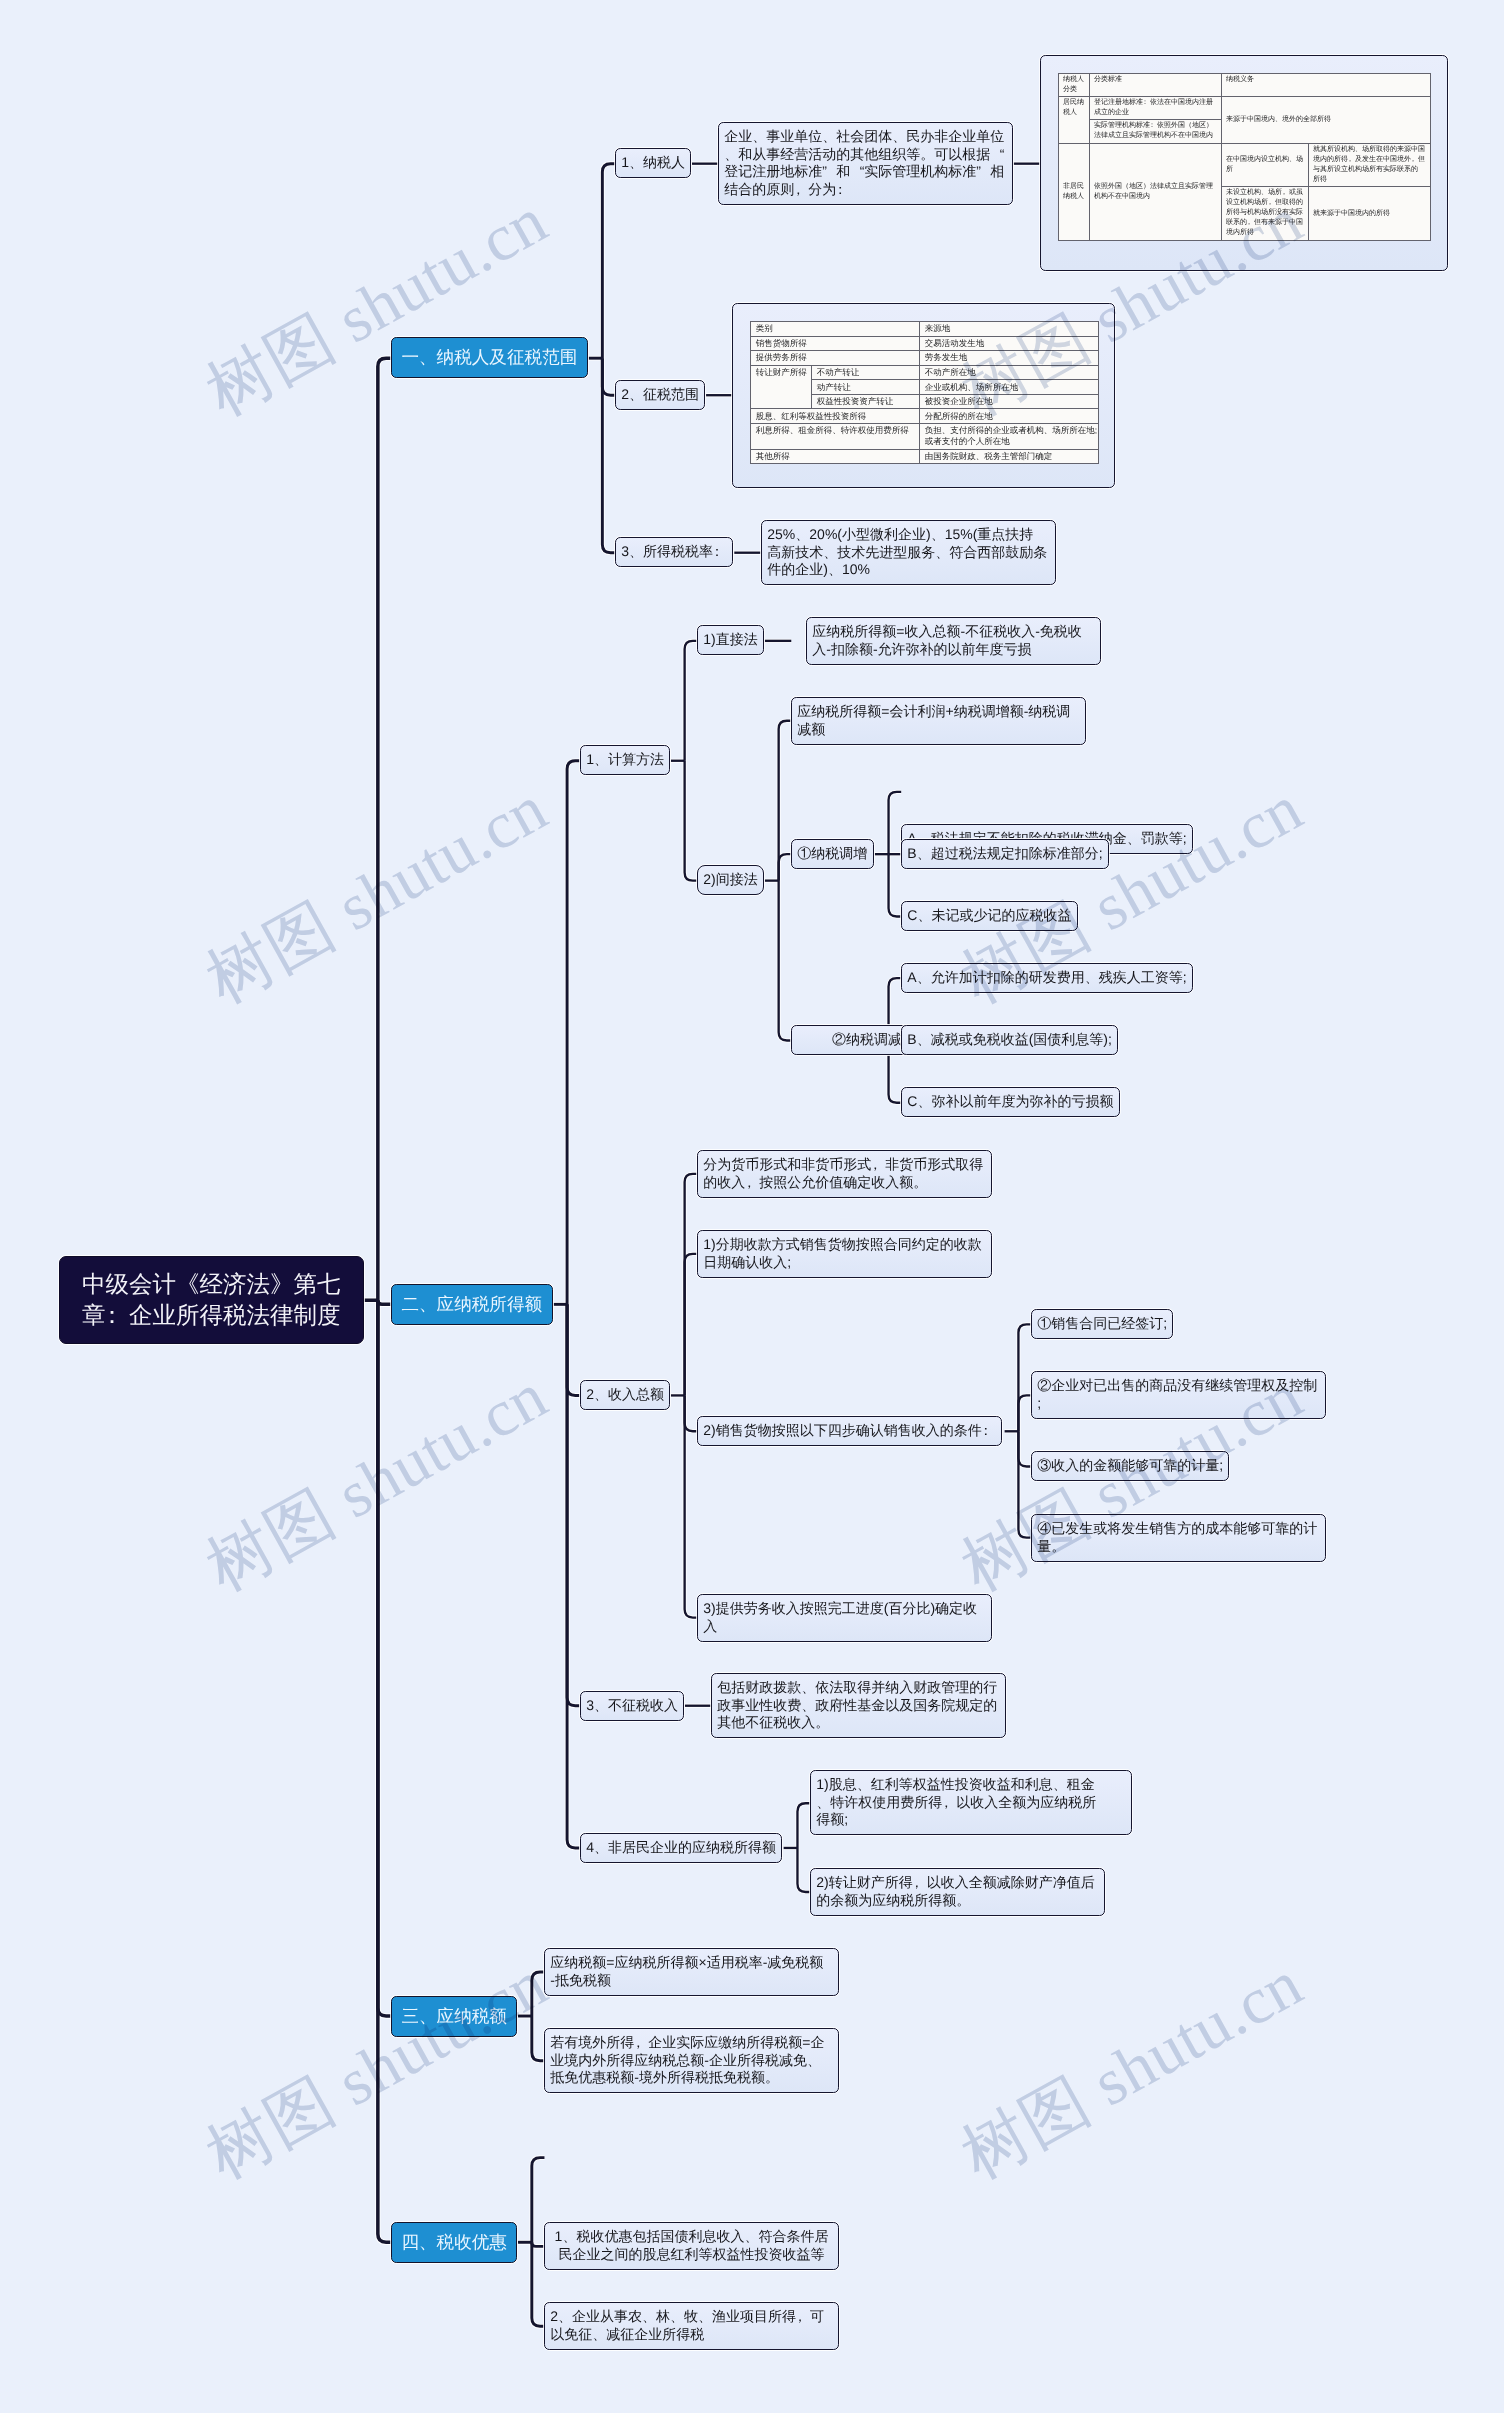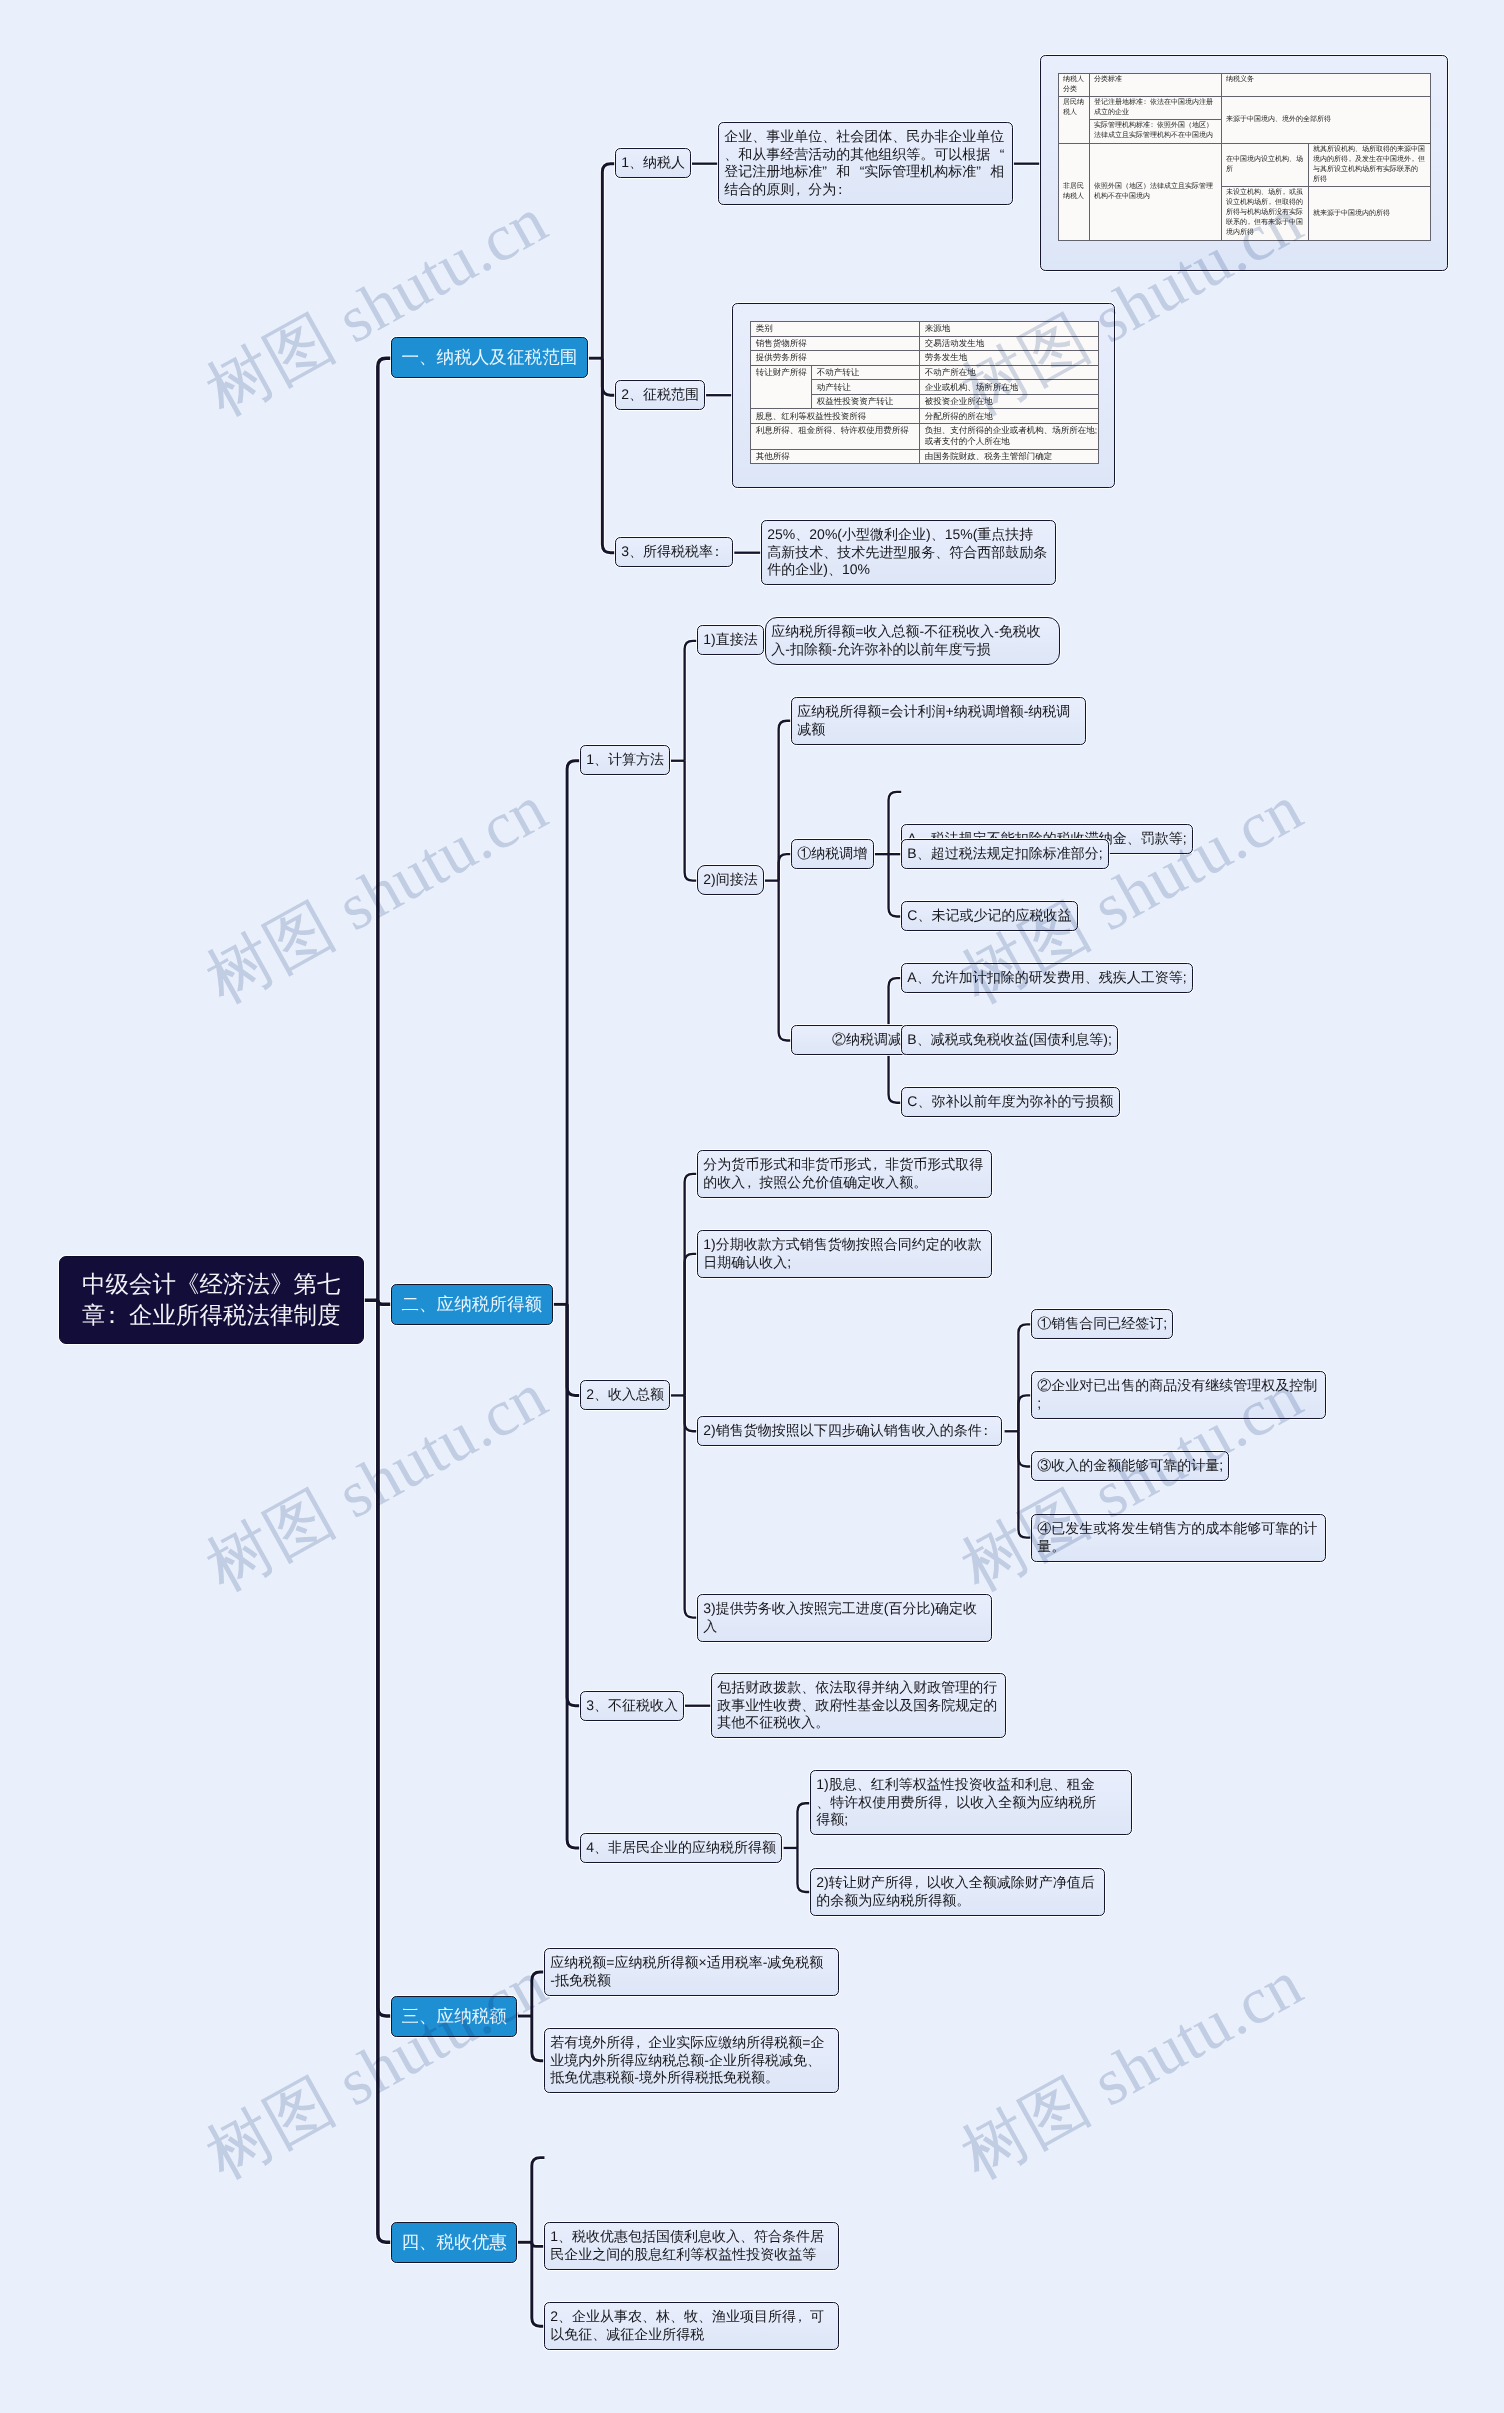--- a/index.html
+++ b/index.html
@@ -178,21 +178,21 @@
       <div class="mnode node" id="n_b1c2" style="left: 615px; top: 380px;"><span>2、征税范围</span></div>
       <div class="mnode node tablebox" id="n_tbl2" style="width: 383px; height: 185px; left: 732px; top: 303px;"><table class="mt" style="font-size: 8.5px; line-height: 11.2px; width: 348px; left: 17px; top: 17px;"><colgroup><col style="width: 61px;"><col style="width: 108px;"><col style="width: 179px;"></colgroup><tbody><tr style="height: 14px;"><td colspan="2" style="padding: 1.2px 4.7px;">类别</td><td style="padding: 1.2px 4.7px;">来源地</td></tr><tr style="height: 13.5px;"><td colspan="2" style="padding: 1.2px 4.7px;">销售货物所得</td><td style="padding: 1.2px 4.7px;">交易活动发生地</td></tr><tr style="height: 13.5px;"><td colspan="2" style="padding: 1.2px 4.7px;">提供劳务所得</td><td style="padding: 1.2px 4.7px;">劳务发生地</td></tr><tr style="height: 13.5px;"><td rowspan="3" style="padding: 1.2px 4.7px;">转让财产所得</td><td style="padding: 1.2px 4.7px;">不动产转让</td><td style="padding: 1.2px 4.7px;">不动产所在地</td></tr><tr style="height: 13.5px;"><td style="padding: 1.2px 4.7px;">动产转让</td><td style="padding: 1.2px 4.7px;">企业或机构、场所所在地</td></tr><tr style="height: 13px;"><td style="padding: 1.2px 4.7px;">权益性投资资产转让</td><td style="padding: 1.2px 4.7px;">被投资企业所在地</td></tr><tr style="height: 13.5px;"><td colspan="2" style="padding: 1.2px 4.7px;">股息、红利等权益性投资所得</td><td style="padding: 1.2px 4.7px;">分配所得的所在地</td></tr><tr style="height: 25px;"><td colspan="2" style="padding: 1.2px 4.7px;">利息所得、租金所得、特许权使用费所得</td><td style="padding: 1.2px 4.7px;">负担、支付所得的企业或者机构、场所所在地;
 或者支付的个人所在地</td></tr><tr style="height: 13.5px;"><td colspan="2" style="padding: 1.2px 4.7px;">其他所得</td><td style="padding: 1.2px 4.7px;">由国务院财政、税务主管部门确定</td></tr></tbody></table></div>
       <div class="mnode node" id="n_b1c3" style="left: 615px; top: 537px;"><span>3、所得税税率<span class="pl"><i>：</i></span></span></div>
       <div class="mnode node" id="n_b1c3t" style="width: 295px; left: 761px; top: 520px;"><span>25%、20%(小型微利企业)、15%(重点扶持
 高新技术、技术先进型服务、符合西部鼓励条
 件的企业)、10%</span></div>
       <div class="mnode branch" id="n_b2" style="left: 391px; top: 1284px;"><span>二、应纳税所得额</span></div>
       <div class="mnode node" id="n_b2c1" style="left: 580px; top: 745px;"><span>1、计算方法</span></div>
       <div class="mnode node" id="n_b2c1a" style="left: 697px; top: 625px;"><span>1)直接法</span></div>
-      <div class="mnode node" id="n_b2c1at" style="width: 295px; left: 765px; top: 617px; border-radius: 12px;"><span>应纳税所得额=收入总额-不征税收入-免税收
+      <div class="mnode node" id="n_b2c1at" style="width: 295px; left: 806px; top: 617px;"><span>应纳税所得额=收入总额-不征税收入-免税收
 入-扣除额-允许弥补的以前年度亏损</span></div>
       <div class="mnode node" id="n_b2c1b" style="left: 697px; top: 865px; border-radius: 8px;"><span>2)间接法</span></div>
       <div class="mnode node" id="n_b2c1bt" style="width: 295px; left: 791px; top: 697px;"><span>应纳税所得额=会计利润+纳税调增额-纳税调
 减额</span></div>
       <div class="mnode node" id="n_b2c1b1" style="left: 791px; top: 839px;"><span>①纳税调增</span></div>
       <div class="mnode node" id="n_x1" style="left: 901px; top: 776px; margin-top: 48px;"><span>A、税法规定不能扣除的税收滞纳金、罚款等;</span></div>
       <div class="mnode node" id="n_x2" style="left: 901px; top: 839px;"><span>B、超过税法规定扣除标准部分;</span></div>
       <div class="mnode node" id="n_x3" style="left: 901px; top: 901px;"><span>C、未记或少记的应税收益</span></div>
       <div class="mnode node" id="n_b2c1b2" style="left: 791px; top: 1025px; padding-left: 40px;"><span>②纳税调减</span></div>
       <div class="mnode node" id="n_y1" style="left: 901px; top: 963px;"><span>A、允许加计扣除的研发费用、残疾人工资等;</span></div>
@@ -222,21 +222,21 @@
 得额;</span></div>
       <div class="mnode node" id="n_u2" style="width: 295px; left: 810px; top: 1868px;"><span>2)转让财产所得<span class="pl"><i>，</i></span>以收入全额减除财产净值后
 的余额为应纳税所得额。</span></div>
       <div class="mnode branch" id="n_b3" style="left: 391px; top: 1996px;"><span>三、应纳税额</span></div>
       <div class="mnode node" id="n_b3c1" style="width: 295px; left: 544px; top: 1948px;"><span>应纳税额=应纳税所得额×适用税率-减免税额
 -抵免税额</span></div>
       <div class="mnode node" id="n_b3c2" style="width: 295px; left: 544px; top: 2028px;"><span>若有境外所得<span class="pl"><i>，</i></span>企业实际应缴纳所得税额=企
 业境内外所得应纳税总额-企业所得税减免、
 抵免优惠税额-境外所得税抵免税额。</span></div>
       <div class="mnode branch" id="n_b4" style="left: 391px; top: 2222px;"><span>四、税收优惠</span></div>
-      <div class="mnode node" id="n_b4c2" style="width: 295px; left: 544px; top: 2222px;"><span>1、税收优惠包括国债利息收入、符合条件居
+      <div class="mnode node" id="n_b4c2" style="width: 295px; left: 544px; top: 2222px; text-align: center;"><span>1、税收优惠包括国债利息收入、符合条件居
 民企业之间的股息红利等权益性投资收益等</span></div>
       <div class="mnode node" id="n_b4c3" style="width: 295px; left: 544px; top: 2302px;"><span>2、企业从事农、林、牧、渔业项目所得<span class="pl"><i>，</i></span>可
 以免征、减征企业所得税</span></div>
     </div>
   <svg id="watermarks" width="1505" height="2413" viewBox="0 0 2560 4106">
       <text x="-906" y="-291" class="wmtext" transform="rotate(-29 -906 -291)">树图 shutu.cn</text>
       <text x="-906" y="709" class="wmtext" transform="rotate(-29 -906 709)">树图 shutu.cn</text>
       <text x="-906" y="1709" class="wmtext" transform="rotate(-29 -906 1709)">树图 shutu.cn</text>
       <text x="-906" y="2709" class="wmtext" transform="rotate(-29 -906 2709)">树图 shutu.cn</text>
       <text x="-906" y="3709" class="wmtext" transform="rotate(-29 -906 3709)">树图 shutu.cn</text>

